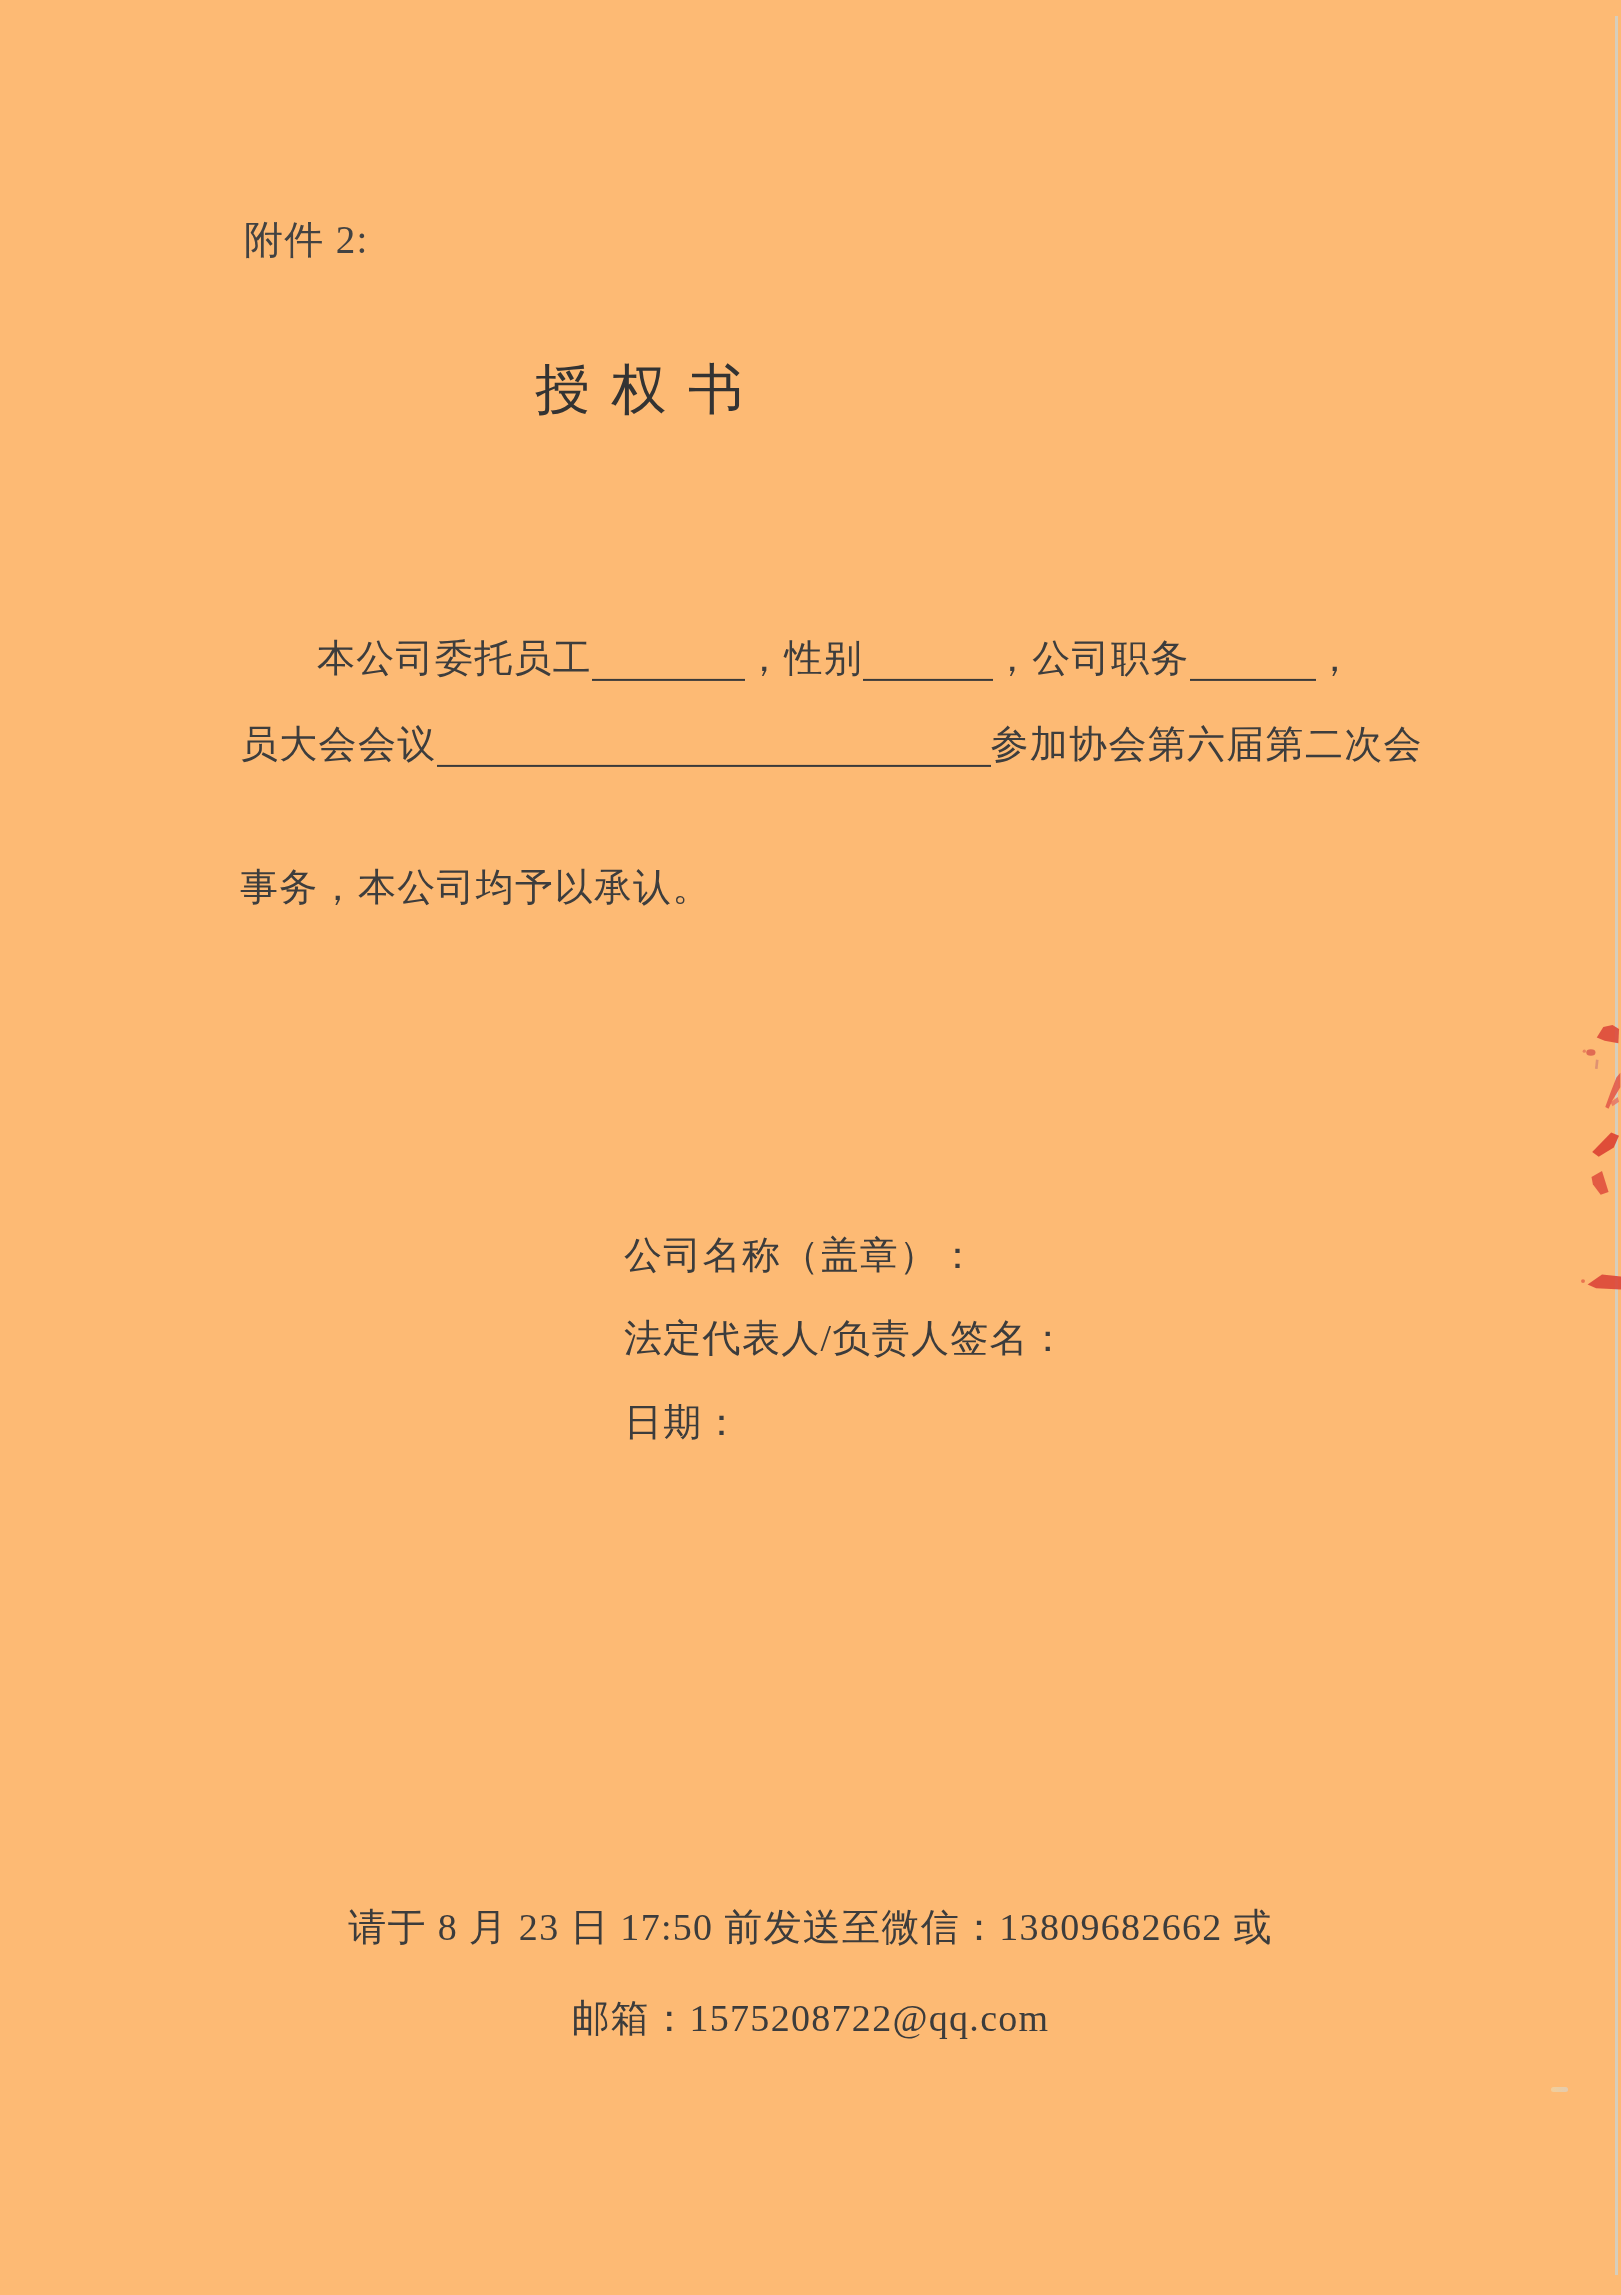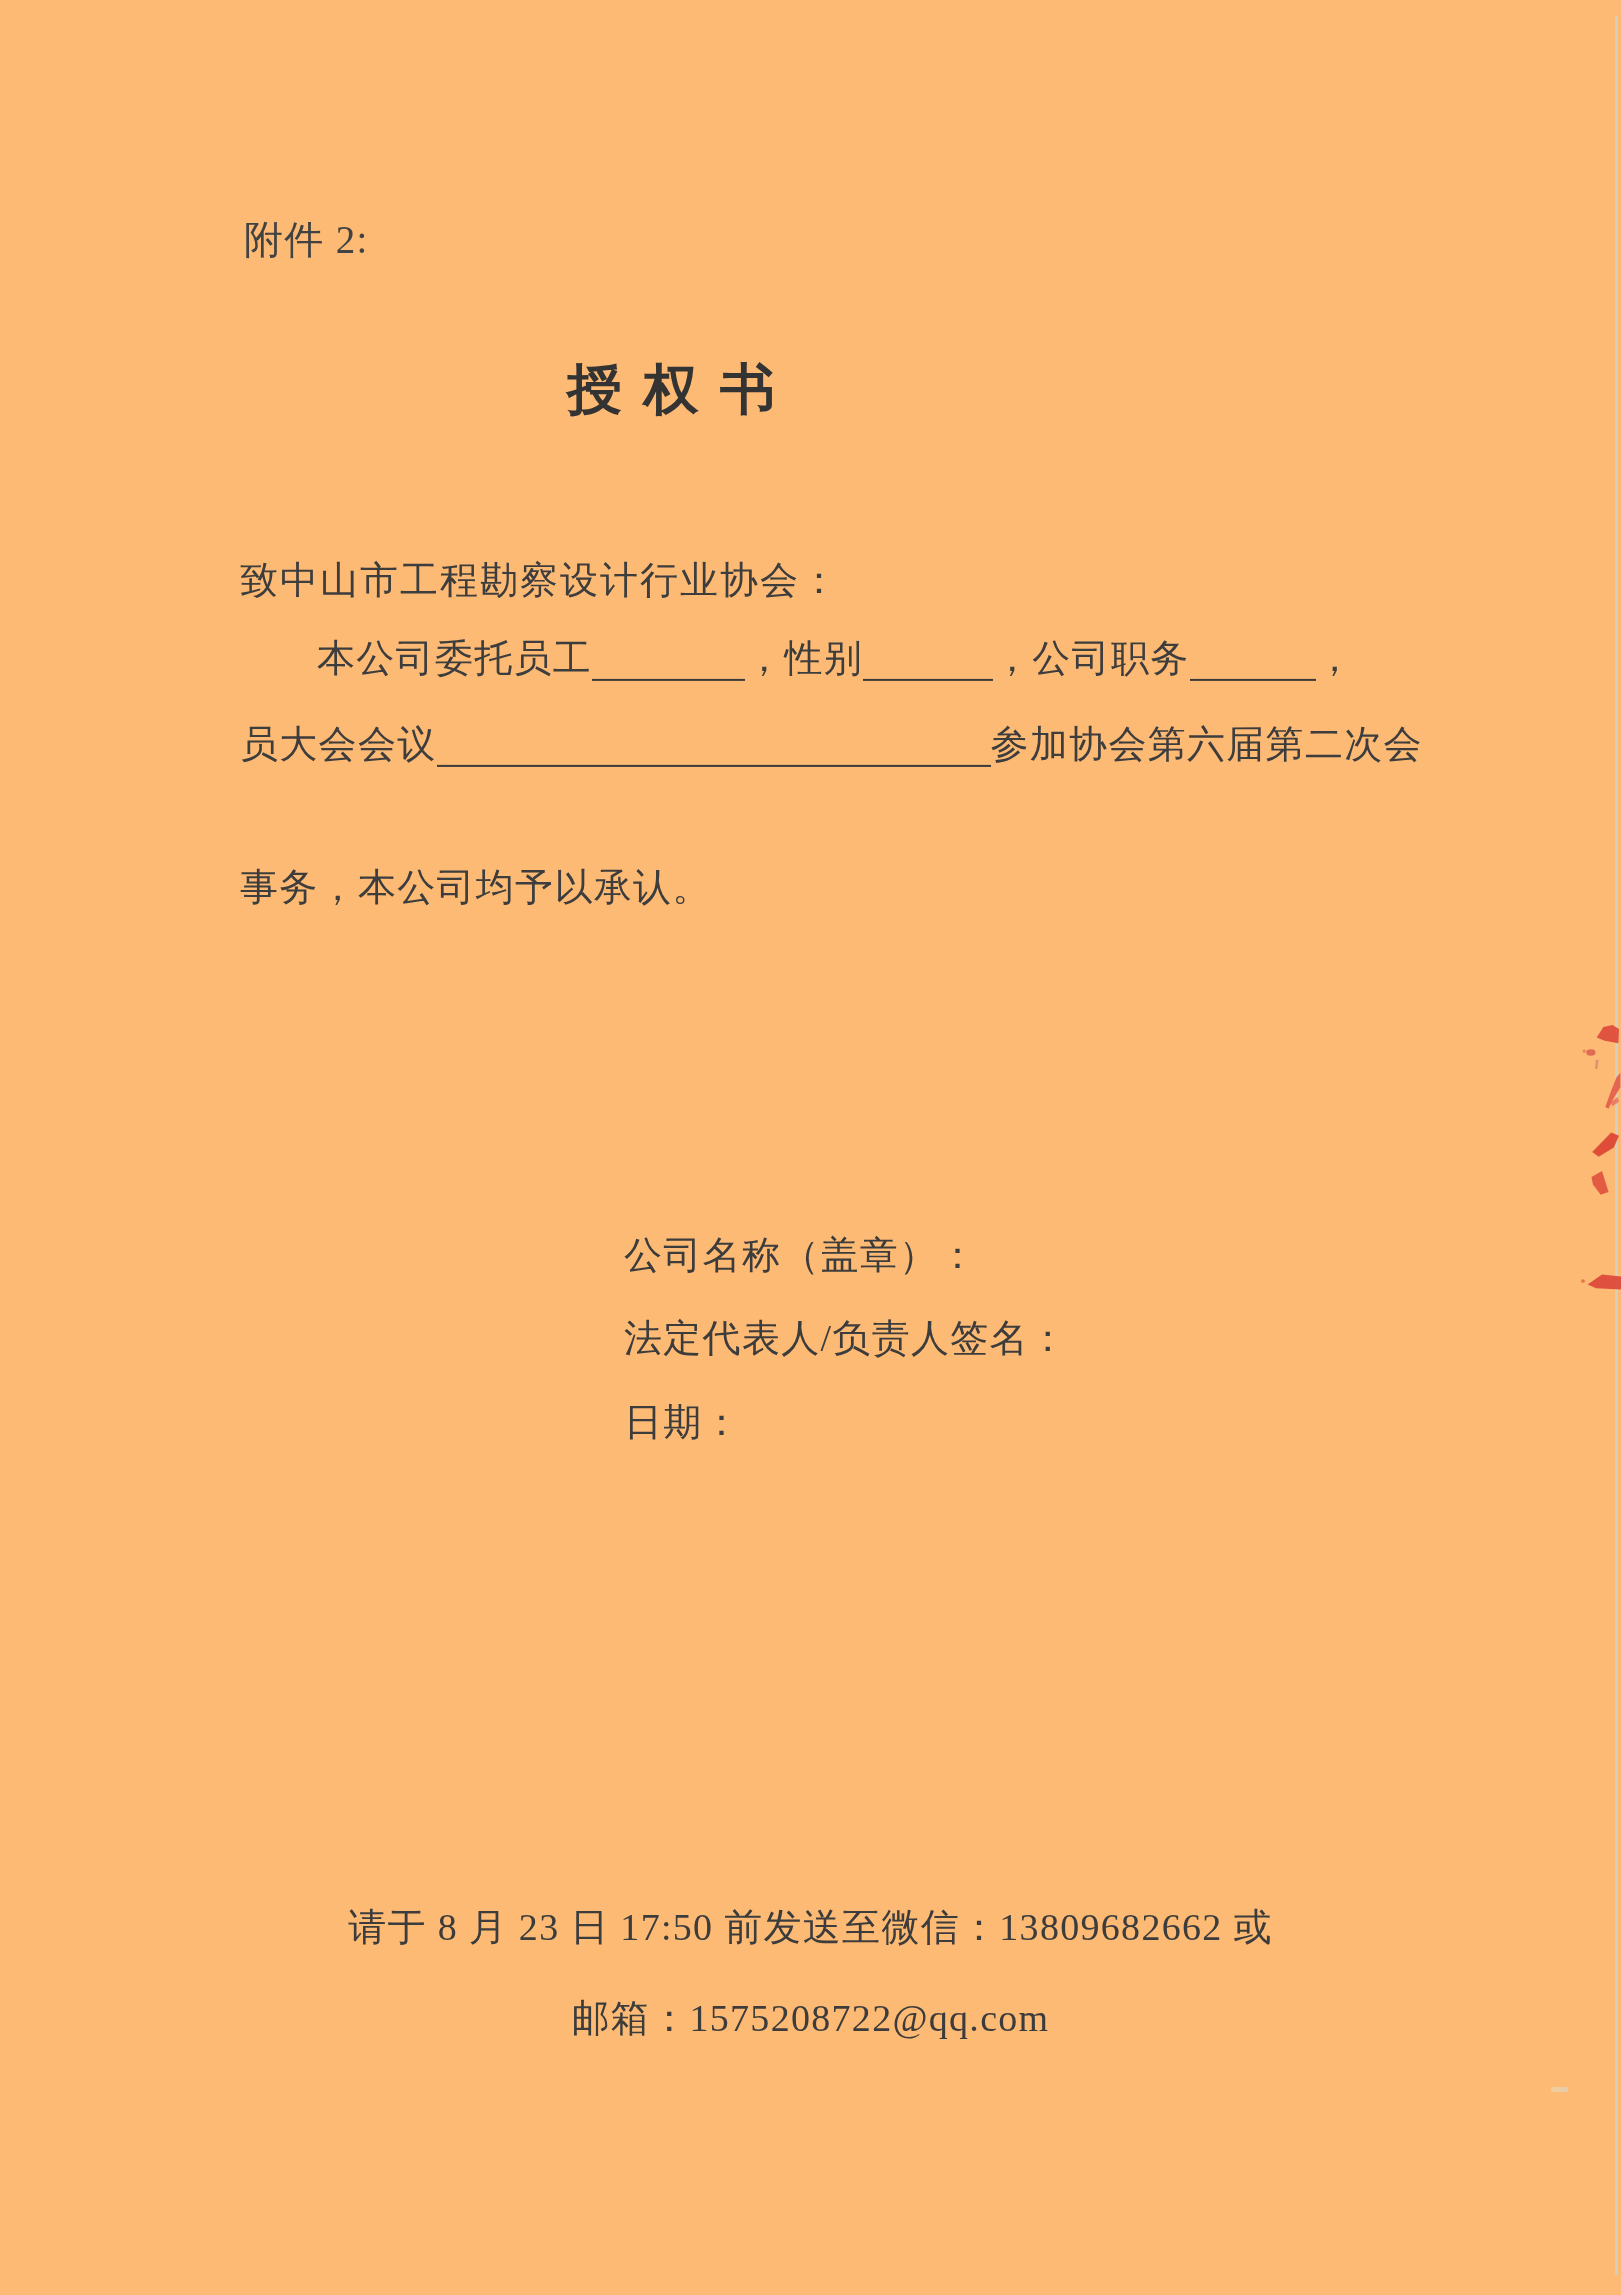--- a/index.html
+++ b/index.html
@@ -15,24 +15,23 @@
     color:#3d3d3d;
     overflow:hidden;
   }
   .abs{position:absolute;line-height:1;white-space:nowrap;}
 
   #attachment{left:244px;top:220px;font-size:39px;letter-spacing:1.3px;color:#424242;}
 
   #title{
     left:0;top:362px;width:1282px;
     text-align:center;
-    font-size:55px;font-weight:bold;
+    font-size:55px;font-weight:normal;
     letter-spacing:3.9px;
     color:#333333;
-    padding-left:32px;
   }
 
   .bodyline{font-size:38px;letter-spacing:1.3px;color:#3d3d3d;}
   #l1{left:240px;top:561px;letter-spacing:2px;}
   #l2{left:317px;top:639px;}
   #l3{left:240px;top:725px;}
   #l4{left:240px;top:810px;letter-spacing:0;}
   #l5{left:240px;top:868px;}
 
   .blank{
@@ -75,21 +74,20 @@
 </style>
 </head>
 <body>
 
 <div class="page">
 
   <div class="abs" id="attachment">附件 2:</div>
 
   <div class="abs" id="title">授 权 书</div>
 
-  <div class="abs bodyline" id="l1">致中山市工程勘察设计行业协会：</div>
 
   <div class="abs bodyline" id="l2"><span>本公司委托员工</span><span class="blank b1"></span><span>，性别</span><span class="blank b2"></span><span>，公司职务</span><span class="blank b3"></span><span>，</span></div>
 
   <div class="abs bodyline" id="l3"><span>员大会会议</span><span class="blank b4"></span><span>参加协会第六届第二次会</span></div>
 
 
   <div class="abs bodyline" id="l5">事务，本公司均予以承认。</div>
 
   <div class="abs sig" id="s1">公司名称（盖章）：</div>
 

